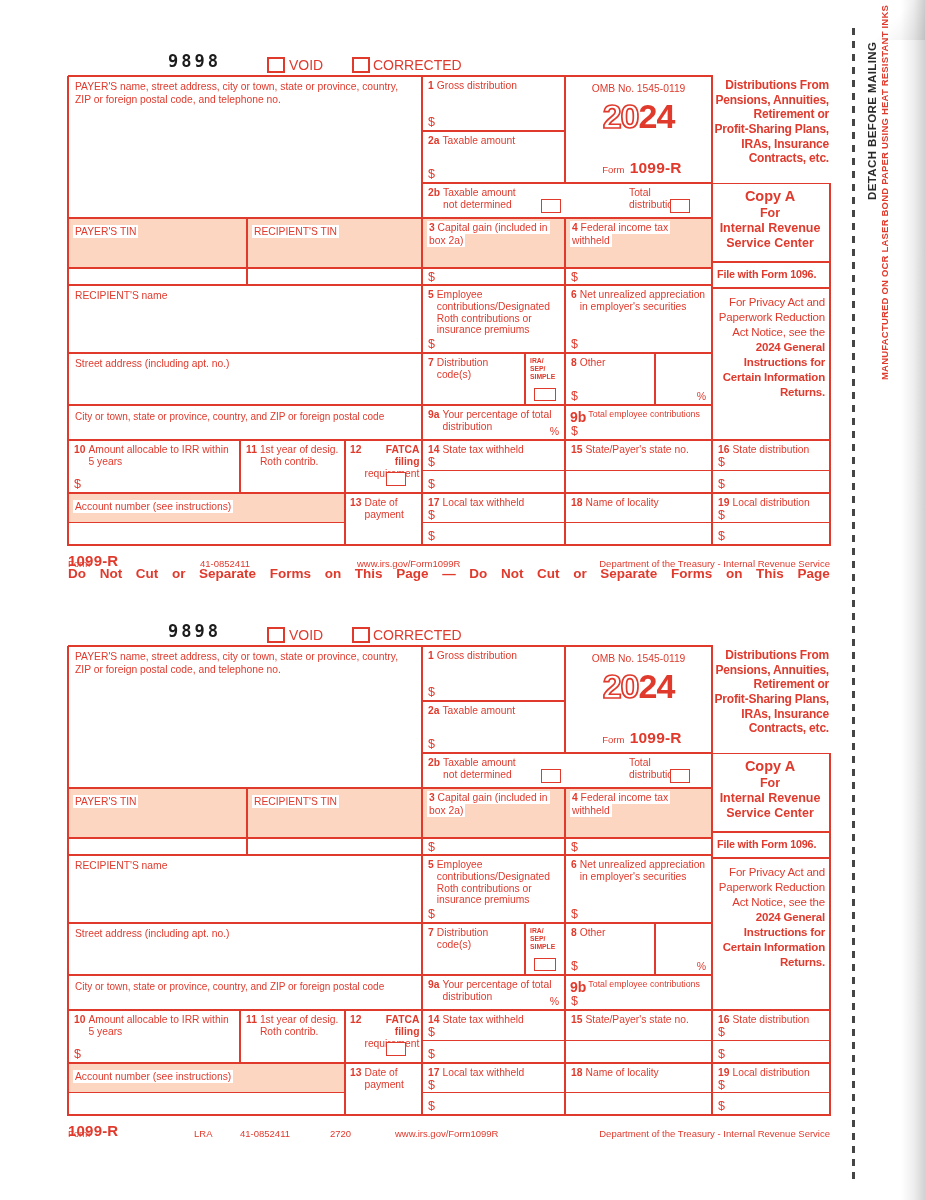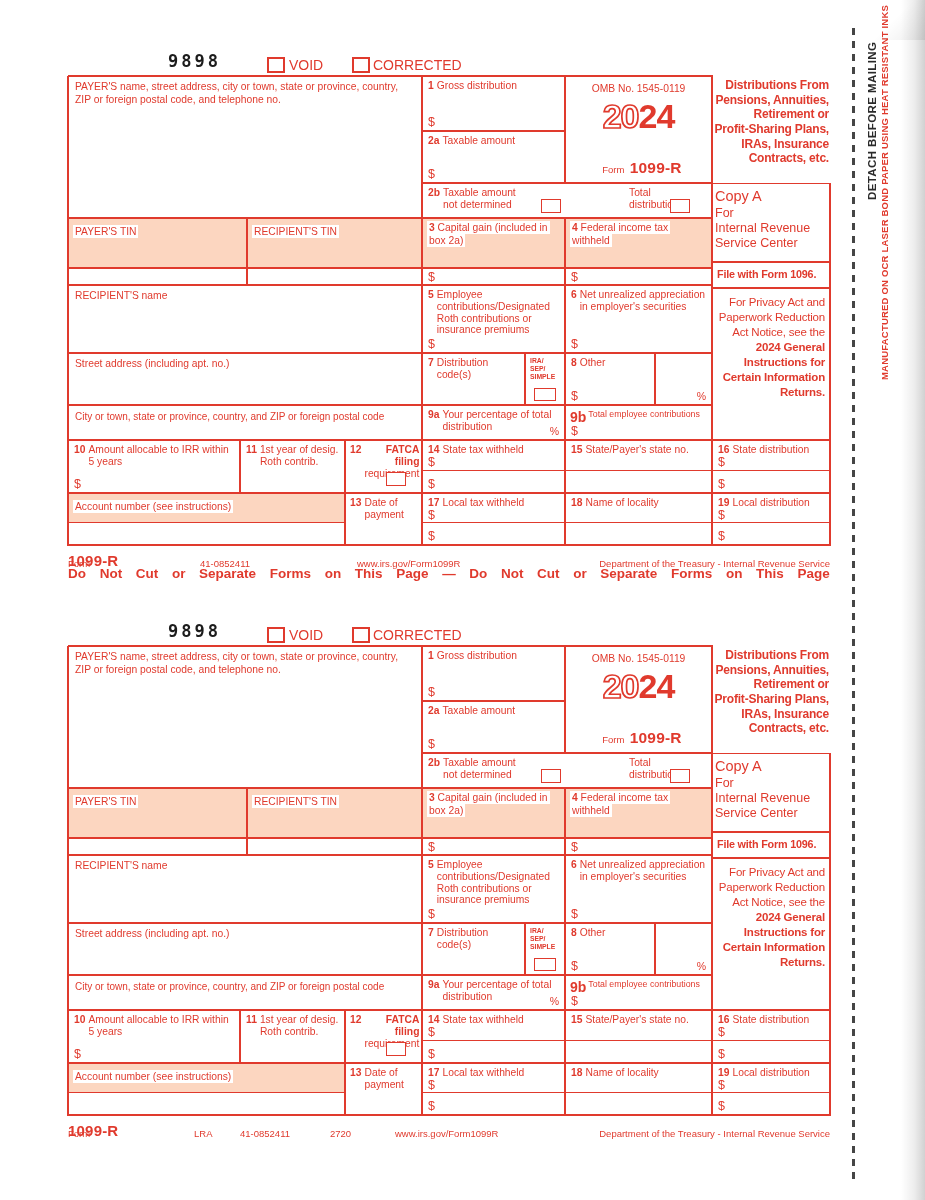--- a/index.html
+++ b/index.html
@@ -52,21 +52,21 @@
   .omb-line{text-align:center;font-size:10.3px;margin-top:6px;}
   .year{text-align:center;font-size:34px;font-weight:bold;letter-spacing:-1px;margin-top:3px;}
   .year .outline{color:#fff;-webkit-text-stroke:1.7px var(--red);}
   .year .solid{color:var(--red);}
   .form-id{position:absolute;bottom:5px;left:0;right:0;text-align:center;font-size:9.5px;padding-left:7px;}
   .form-id b{font-size:15.5px;letter-spacing:0.2px;}
 
   
   .rhead{position:absolute;left:645px;top:2px;width:116px;text-align:right;
     font-size:12px;font-weight:bold;line-height:1.22;letter-spacing:-0.2px;}
-  .copy-a{text-align:left;font-weight:normal;padding:4px 4px 0 2px;}
+  .copy-a{text-align:center;font-weight:bold;padding:4px 4px 0 2px;}
   .copy-a .c1{font-size:14.5px;margin-bottom:2px;}
   .copy-a .c2{font-size:12.5px;line-height:1.18;}
   .filew{font-size:10.8px;font-weight:bold;padding:5px 2px 0 4px;letter-spacing:-0.2px;}
   .privacy{text-align:right;font-size:11.5px;line-height:1.3;padding:6px 4px 0 2px;letter-spacing:-0.2px;}
   .privacy b{letter-spacing:-0.2px;}
 
   .ira-lbl{font-size:6.8px;line-height:1.15;padding:3px 0 0 4px;font-weight:bold;}
   .small-lbl{font-size:8.8px;padding:4px 2px 0 4px;display:flex;gap:2px;line-height:1.1;}
   .small-lbl b{font-size:14px;}
 

